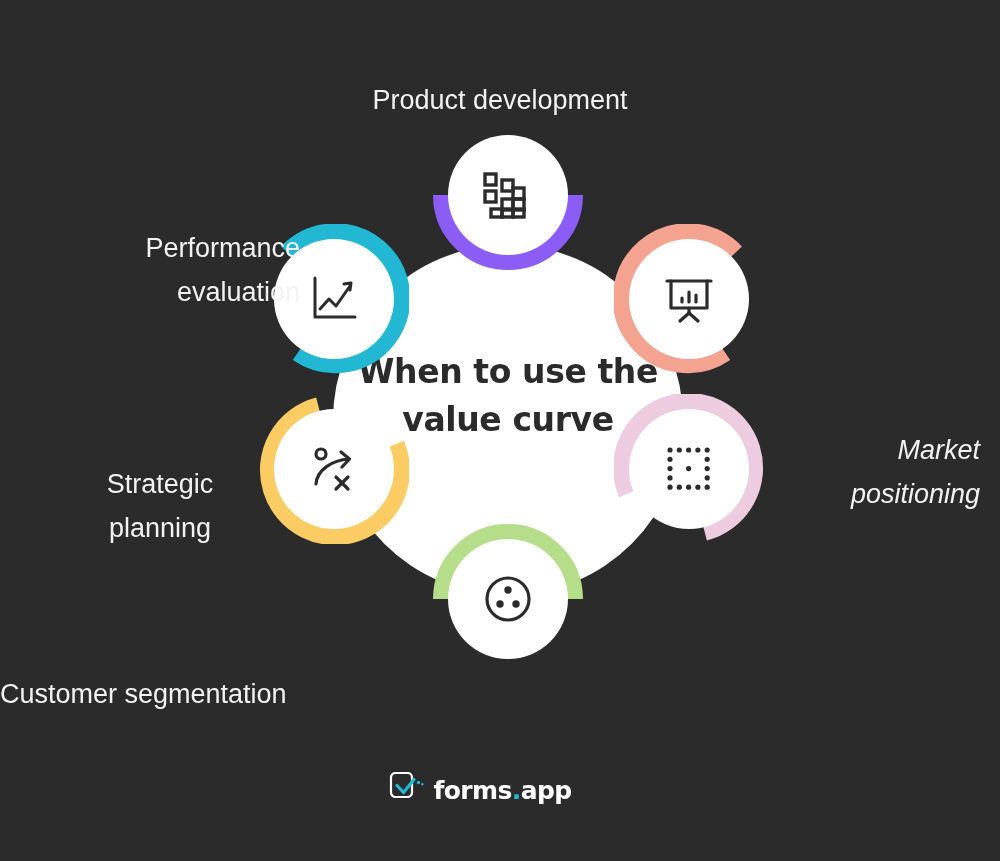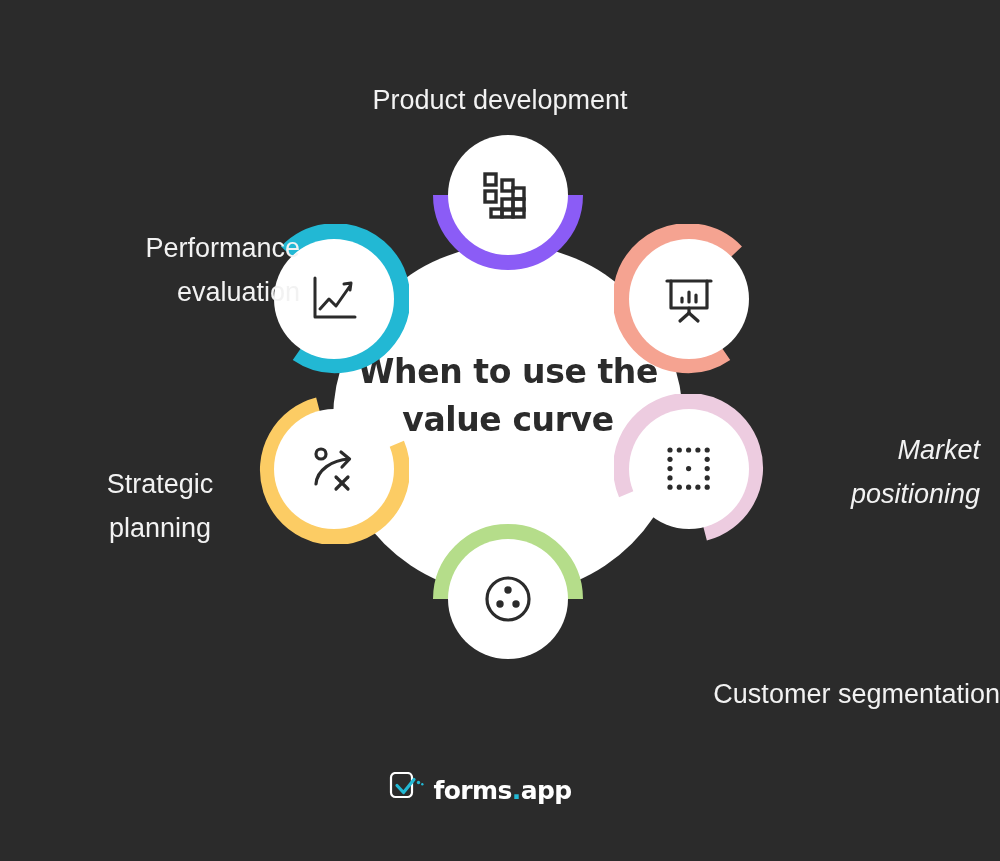--- a/index.html
+++ b/index.html
@@ -92,21 +92,21 @@
     font-family: "Liberation Sans", sans-serif;
     font-weight: normal;
     white-space: pre-line;
   }
   #label-product {
     left: 0; top: 78px; width: 1000px;
     text-align: center;
   }
   #label-customer {
     left: 0; top: 672px; width: 1000px;
-    text-align: right;
+    text-align: left;
   }
   #label-competitive {
     left: 700px; top: 226px; width: 280px;
     text-align: center;
   }
   #label-market {
     left: 700px; top: 428px; width: 280px;
     text-align: right;
     font-style: italic;
   }

